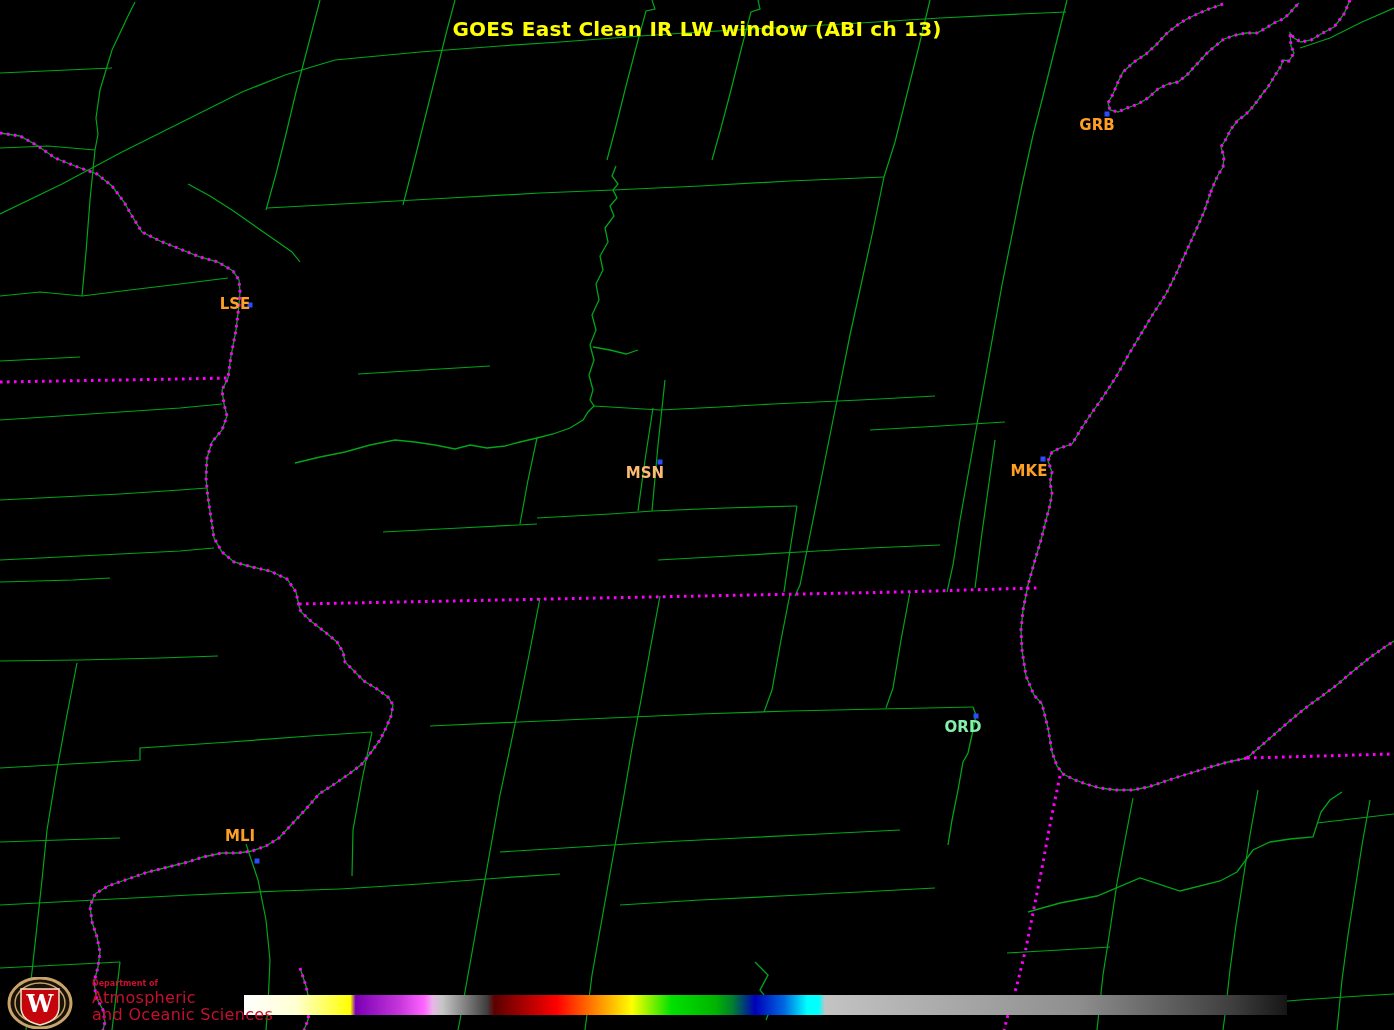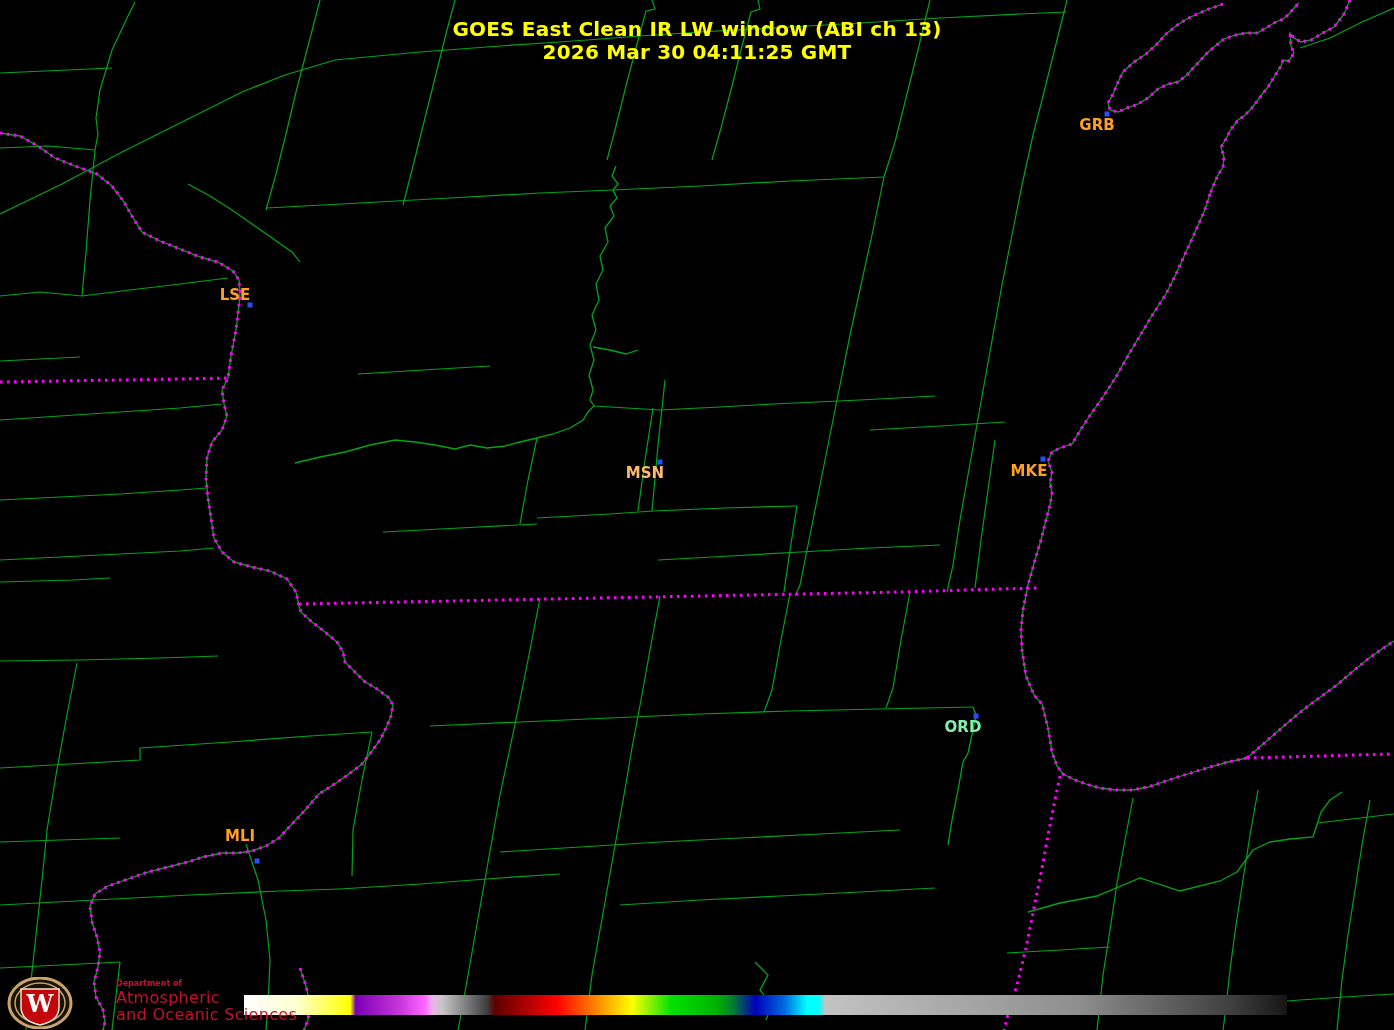--- a/index.html
+++ b/index.html
@@ -4,21 +4,21 @@
 <style>
   html,body{margin:0;padding:0;background:#000;}
   .stage{position:relative;width:1394px;height:1030px;background:#000;overflow:hidden;
          font-family:"DejaVu Sans",sans-serif;}
   #map-svg{position:absolute;left:0;top:0;}
   .title{position:absolute;left:0;top:18px;width:100%;text-align:center;line-height:1.15;}
   .title .t1,.title .t2{display:block;font-weight:bold;font-size:20px;letter-spacing:0.2px;}
   .city-label{position:absolute;transform:translate(-50%,-50%);font-size:15px;font-weight:bold;white-space:nowrap;}
   .city-dot{position:absolute;width:5px;height:5px;transform:translate(-50%,-50%);}
   .colorbar{position:absolute;}
-  .credit{position:absolute;left:116px;top:980px;line-height:1.05;}
+  .credit{position:absolute;left:92px;top:980px;line-height:1.05;}
   .credit .dept{font-size:8px;font-weight:bold;display:block;margin-bottom:2px;}
   .credit .l1,.credit .l2{font-size:16px;display:block;letter-spacing:0.3px;}
   .logo{position:absolute;left:7px;top:977px;}
 </style>
 </head>
 <body>
 
 <div class="stage">
 
   <svg id="map-svg" width="1394" height="1030" viewBox="0 0 1394 1030">
@@ -105,28 +105,27 @@
       <polyline points="1247 758 1262 745 1277 732 1292 719 1308 706 1322 696 1338 684 1352 672 1368 659 1382 649 1394 641" fill="none" stroke="#ff00ff" stroke-width="3" stroke-dasharray="2.6 4.4"></polyline>
       <polyline points="1247 758 1285 757 1320 756 1355 755 1394 754" fill="none" stroke="#ff00ff" stroke-width="3" stroke-dasharray="2.6 4.4"></polyline>
       <polyline points="1060 776 1055 800 1049 830 1042 868 1034 908 1026 948 1017 985 1008 1015 1004 1030" fill="none" stroke="#ff00ff" stroke-width="3" stroke-dasharray="2.6 4.4"></polyline>
       <polyline points="1223 4 1209 9 1197 14 1185 20 1176 26 1166 34 1157 44 1146 54 1134 62 1123 72 1118 82 1113 94 1108 103 1110 110 1118 112 1127 108 1138 104 1148 98 1158 89 1168 84 1178 82 1188 74 1194 67 1199 62 1206 54 1214 47 1224 39 1236 35 1246 33 1257 33 1266 28 1274 23 1283 19 1289 14 1294 8 1299 3" fill="none" stroke="#ff00ff" stroke-width="3" stroke-dasharray="2.6 4.4"></polyline>
       <polyline points="1350 0 1344 14 1338 22 1334 27 1321 34 1311 40 1301 42 1294 38 1290 33 1291 46 1294 53 1289 61 1283 60 1281 66 1274 77 1268 87 1263 93 1258 100 1251 109 1244 116 1238 120 1231 129 1226 139 1221 147 1224 157 1223 167 1218 175 1214 184 1210 194" fill="none" stroke="#ff00ff" stroke-width="3" stroke-dasharray="2.6 4.4"></polyline>
       <polyline points="300 968 306 986 310 1004 308 1020 304 1030" fill="none" stroke="#ff00ff" stroke-width="3" stroke-dasharray="2.6 4.4"></polyline>
     </svg>
 
   <div class="title" style="color: rgb(255, 255, 0);">
     <span class="t1">GOES East Clean IR LW window (ABI ch 13)</span>
-    <span class="t2">2026 Mar 30  04:11:25 GMT</span>
   </div>
 
   <div id="cities">
       <div class="city-dot" style="left: 1107px; top: 114px; background: rgb(42, 76, 255);"></div>
       <div class="city-label" style="left: 1097px; top: 125px; color: rgb(255, 160, 35);">GRB</div>
       <div class="city-dot" style="left: 250px; top: 305px; background: rgb(42, 76, 255);"></div>
-      <div class="city-label" style="left: 235px; top: 295px; color: rgb(255, 160, 35);">LSE</div>
+      <div class="city-label" style="left: 235px; top: 304px; color: rgb(255, 160, 35);">LSE</div>
       <div class="city-dot" style="left: 660px; top: 462px; background: rgb(42, 76, 255);"></div>
       <div class="city-label" style="left: 645px; top: 473px; color: #fdba74;">MSN</div>
       <div class="city-dot" style="left: 1043px; top: 459px; background: rgb(42, 76, 255);"></div>
       <div class="city-label" style="left: 1029px; top: 471px; color: rgb(255, 160, 35);">MKE</div>
       <div class="city-dot" style="left: 976px; top: 716px; background: rgb(42, 76, 255);"></div>
       <div class="city-label" style="left: 963px; top: 727px; color: #86efac;">ORD</div>
       <div class="city-dot" style="left: 257px; top: 861px; background: rgb(42, 76, 255);"></div>
       <div class="city-label" style="left: 240px; top: 836px; color: rgb(255, 160, 35);">MLI</div>
     </div>
 

